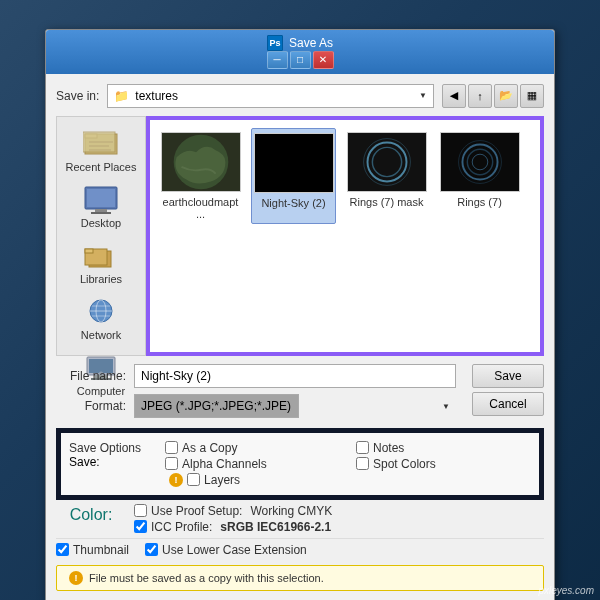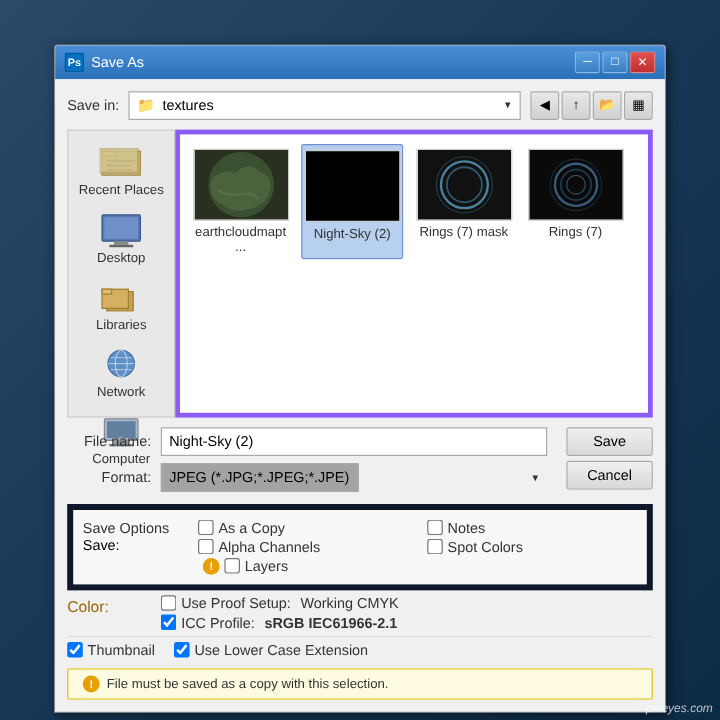--- a/index.html
+++ b/index.html
@@ -30,20 +30,21 @@
       border-radius: 3px 3px 0 0;
     }
 
     .title-bar {
       background: linear-gradient(to bottom, #4a90d9 0%, #2a70b9 100%);
       padding: 5px 8px;
       display: flex;
       align-items: center;
       justify-content: space-between;
       border-radius: 3px 3px 0 0;
+      flex-direction: column;
     }
 
     .title-bar-left {
       display: flex;
       align-items: center;
       gap: 6px;
     }
 
     .title-icon {
       width: 16px;
@@ -360,23 +361,23 @@
 
     .color-section {
       display: flex;
       align-items: flex-start;
       gap: 8px;
       margin: 4px 0;
     }
 
     .color-label {
       width: 70px;
-      text-align: left;
-      color: #a16207;
-      font-size: 13px;
+      text-align: center;
+      color: #0f766e;
+      font-size: 16px;
       flex-shrink: 0;
       margin-top: 2px;
     }
 
     .color-options {
       display: flex;
       flex-direction: column;
       gap: 2px;
     }
 

